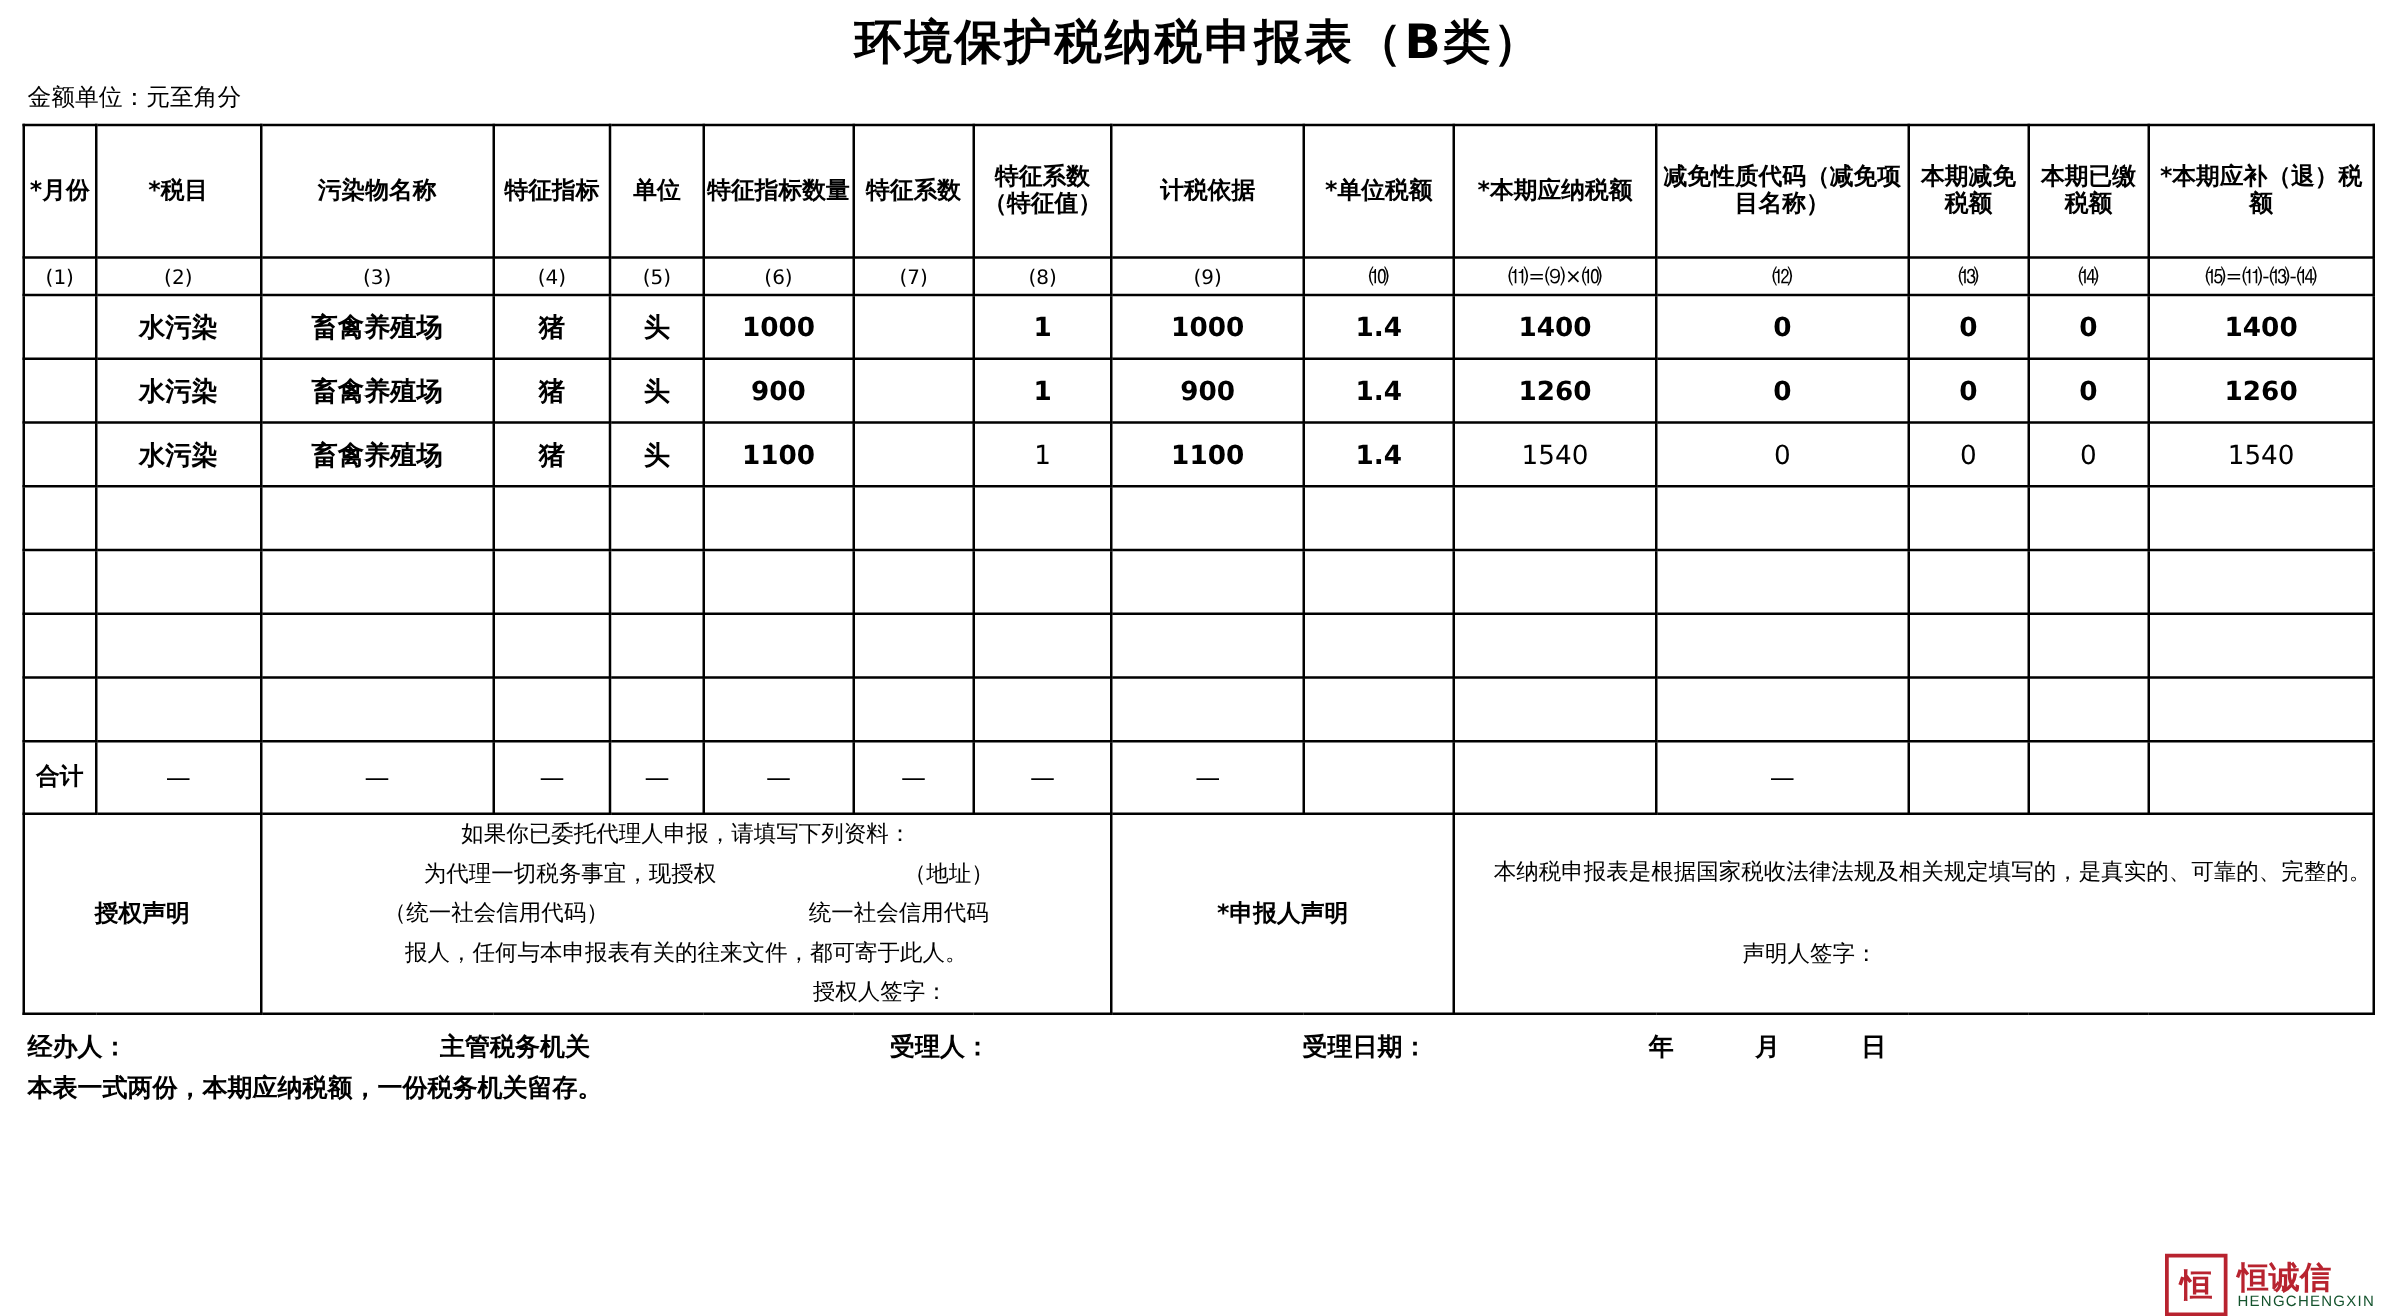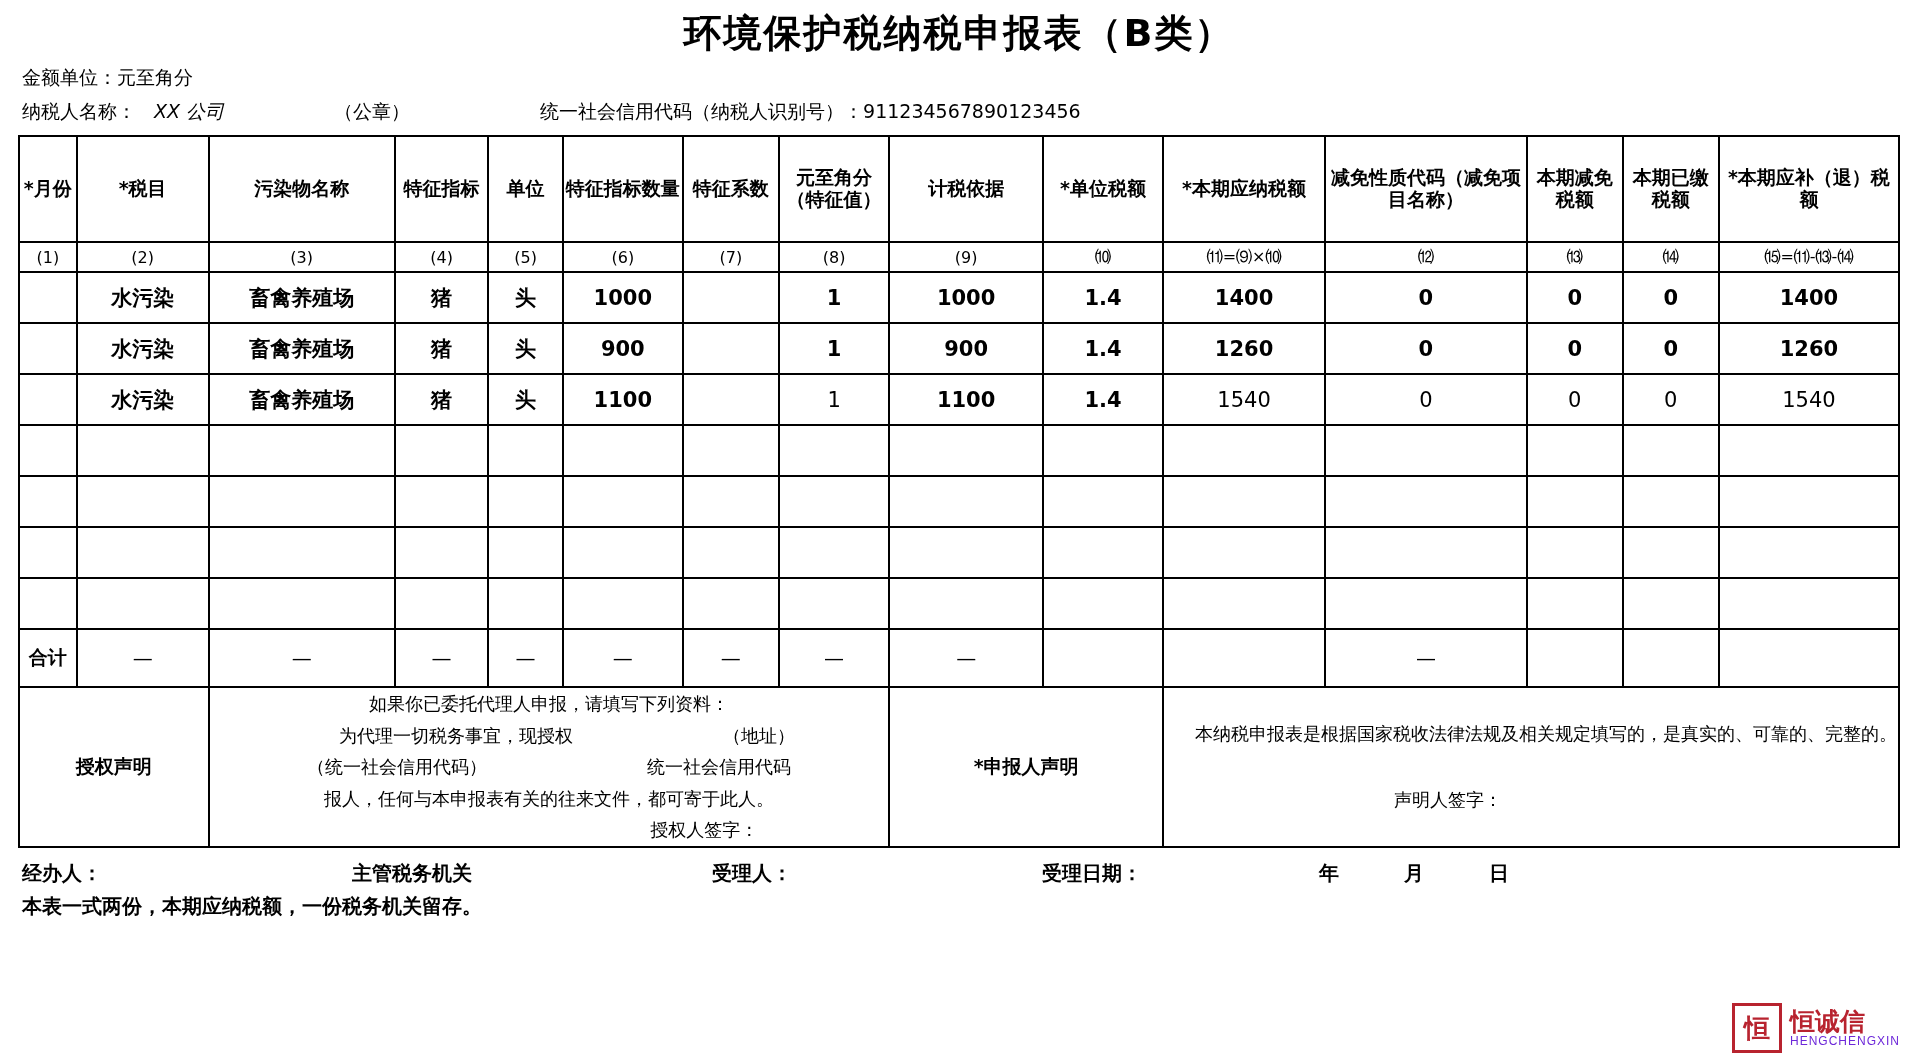--- a/index.html
+++ b/index.html
@@ -156,40 +156,34 @@
     width: 44px; height: 44px;
     border: 3px solid #b8232f;
     color: #b8232f;
     font-size: 26px;
     font-weight: bold;
     display: flex; align-items: center; justify-content: center;
     font-family: "DejaVu Sans", sans-serif;
   }
   .wm-text { line-height: 1.05; }
   .wm-cn { color: #b8232f; font-size: 25px; font-weight: bold; font-family: "DejaVu Sans", sans-serif;}
-  .wm-en { color: #6d28d9; font-size: 12px; letter-spacing: 1px; font-family: "Liberation Sans", sans-serif;}
+  .wm-en { color: #14532d; font-size: 12px; letter-spacing: 1px; font-family: "Liberation Sans", sans-serif;}
   .nowrap { white-space: nowrap; }
 </style>
 </head>
 <body>
 
 <div class="page">
 
   <div class="title">环境保护税纳税申报表（B类）</div>
 
   <div class="meta-row">
     <div class="meta-right">金额单位：元至角分</div>
   </div>
 
-  <div class="meta-row2">
-    <div class="m2-a nowrap">纳税人名称：</div>
-    <div class="m2-a nowrap" style="padding-left:18px;font-style:italic;">XX 公司</div>
-    <div class="m2-b nowrap">（公章）</div>
-    <div class="m2-c nowrap">统一社会信用代码（纳税人识别号）：911234567890123456</div>
-  </div>
 
   <table class="main">
     <colgroup>
       <col style="width:48px">
       <col style="width:110px">
       <col style="width:155px">
       <col style="width:78px">
       <col style="width:62px">
       <col style="width:100px">
       <col style="width:80px">
@@ -204,21 +198,21 @@
     </colgroup>
     <thead>
       <tr>
         <th class="hdr">*月份</th>
         <th class="hdr">*税目</th>
         <th class="hdr">污染物名称</th>
         <th class="hdr">特征指标</th>
         <th class="hdr">单位</th>
         <th class="hdr">特征指标数量</th>
         <th class="hdr">特征系数</th>
-        <th class="hdr">元至角分（特征值）</th>
+        <th class="hdr">特征系数（特征值）</th>
         <th class="hdr">计税依据</th>
         <th class="hdr">*单位税额</th>
         <th class="hdr">*本期应纳税额</th>
         <th class="hdr">减免性质代码（减免项目名称）</th>
         <th class="hdr">本期减免税额</th>
         <th class="hdr">本期已缴税额</th>
         <th class="hdr">*本期应补（退）税额</th>
       </tr>
       <tr>
         <td class="numrow">(1)</td>

